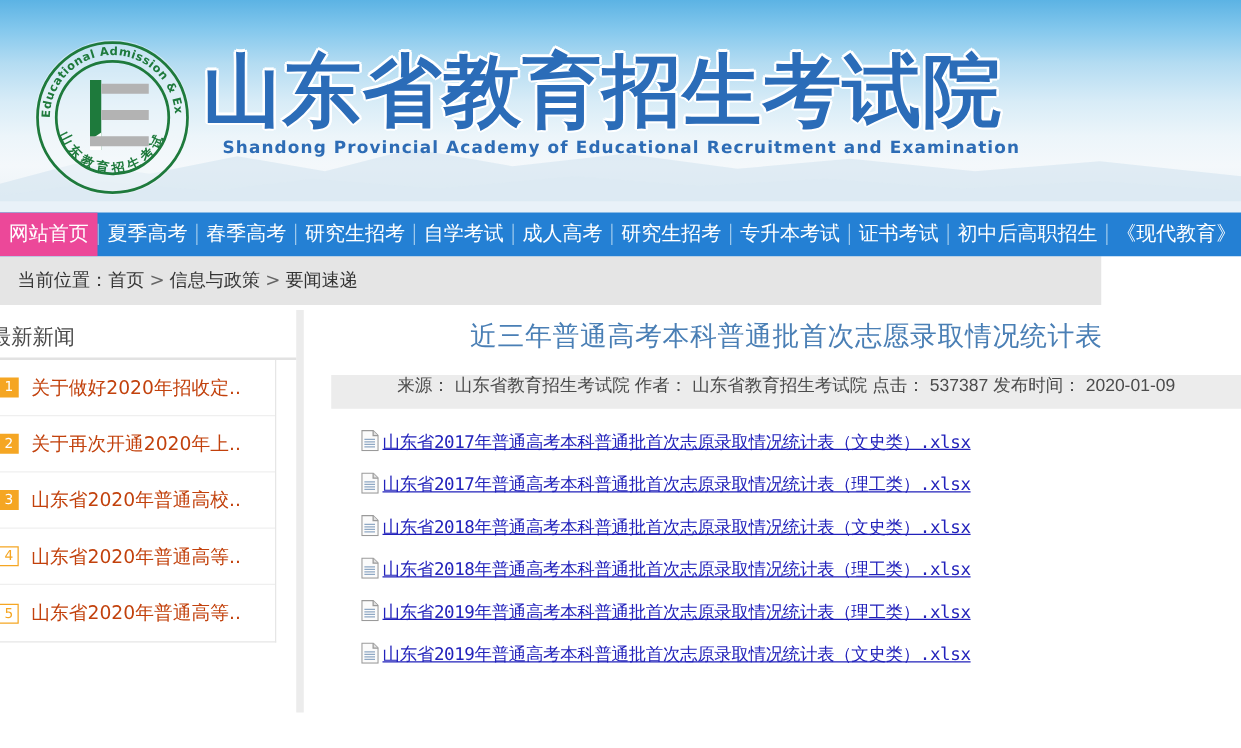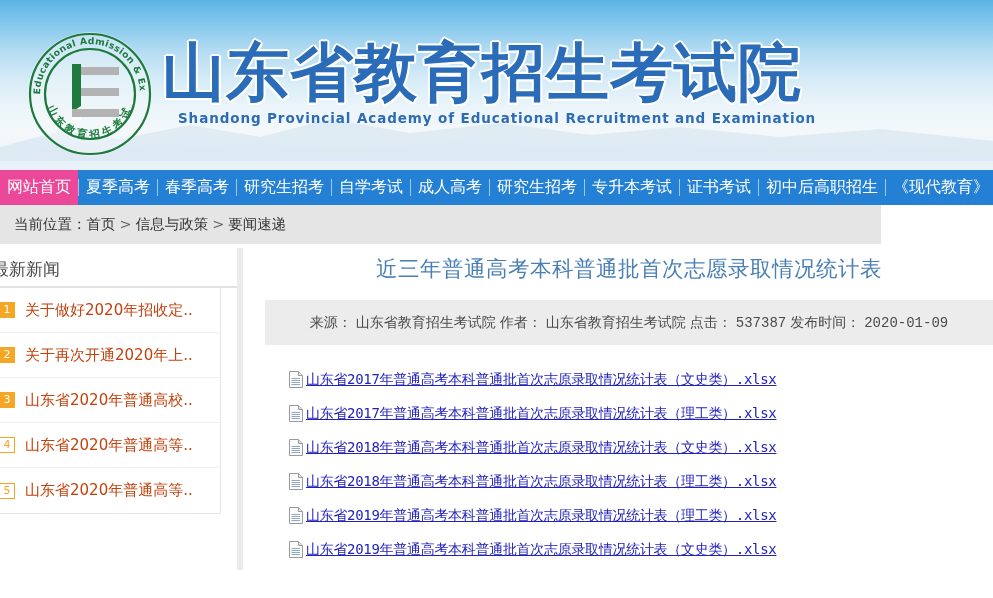--- a/index.html
+++ b/index.html
@@ -229,39 +229,38 @@
     text-align: center;
     font-family: "DejaVu Sans", "Liberation Sans", sans-serif;
     font-size: 21.5px;
     font-weight: normal;
     color: #4a7fb5;
     letter-spacing: 0.5px;
     white-space: nowrap;
   }
   .meta-bar {
     margin-top: 17px;
-    height: 45px;
+    height: 27px;
     background: #ececec;
     display: flex;
-    align-items: center;
+    align-items: flex-start;
     justify-content: center;
-    font-family: Liberation Mono, monospace;
+    font-family: Liberation Sans, sans-serif;
     font-size: 14px;
     color: #4b4b4b;
     white-space: nowrap;
   }
   .meta-bar span { padding: 0 2px; }
 
   .attach-list {
     margin-top: 18px;
     padding-left: 24px;
   }
   .attach-row {
     display: flex;
-    align-items: center;
     height: 34px;
     cursor: pointer;
   }
   .doc-icon {
     flex: 0 0 14px;
     width: 14px;
     height: 17px;
     margin-right: 3px;
     position: relative;
     top: -1px;

